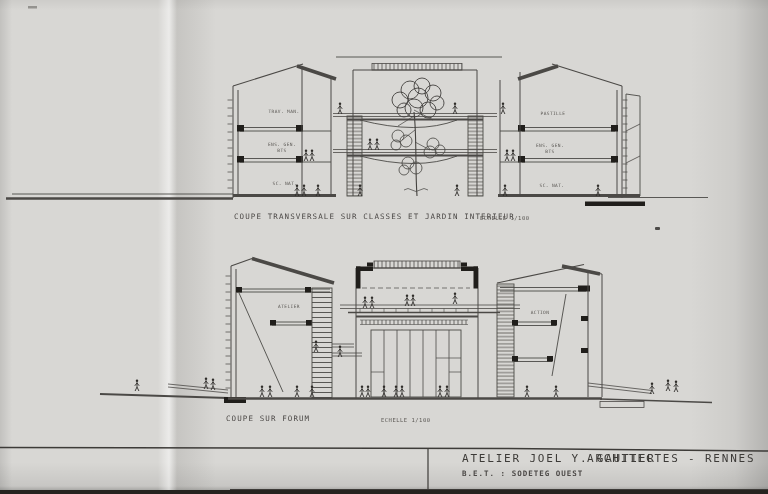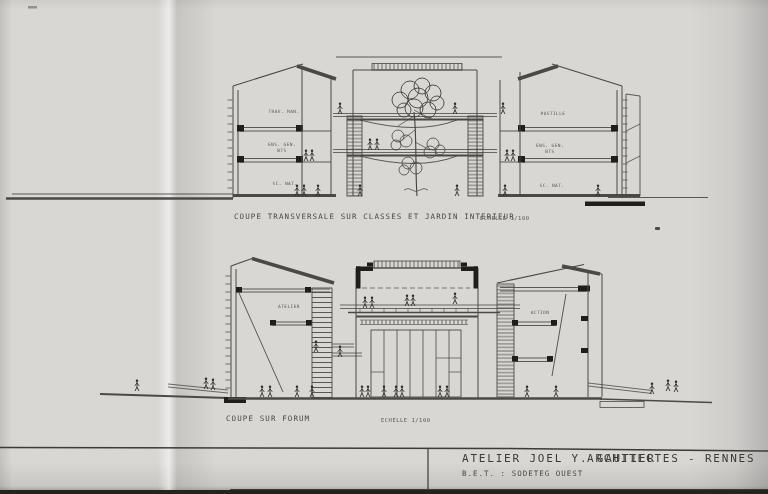--- a/index.html
+++ b/index.html
@@ -283,16 +283,16 @@
     <div class="txt rlabel" style="left:552px;top:183px;">SC. NAT.</div>
 
     <div class="txt rlabel" style="left:289px;top:304px;">ATELIER</div>
     <div class="txt rlabel" style="left:540px;top:310px;">ACTION</div>
 
     <div class="txt cap" style="left:226px;top:414px;">COUPE SUR FORUM</div>
     <div class="txt capscale" style="left:381px;top:417px;">ECHELLE 1/100</div>
 
     <div class="txt tb" style="left:462px;top:452px;">ATELIER JOEL Y. GAUTIER</div>
     <div class="txt tb" style="left:587px;top:452px;">ARCHITECTES - RENNES</div>
-    <div class="txt tbsmall" style="left:462px;top:469px;">B.E.T. : SODETEG OUEST</div>
+    <div class="txt tbsmall" style="left:462px;top:469px;font-weight:bold;">B.E.T. : SODETEG OUEST</div>
 
   </div>
 </div>
 
 </body></html>

